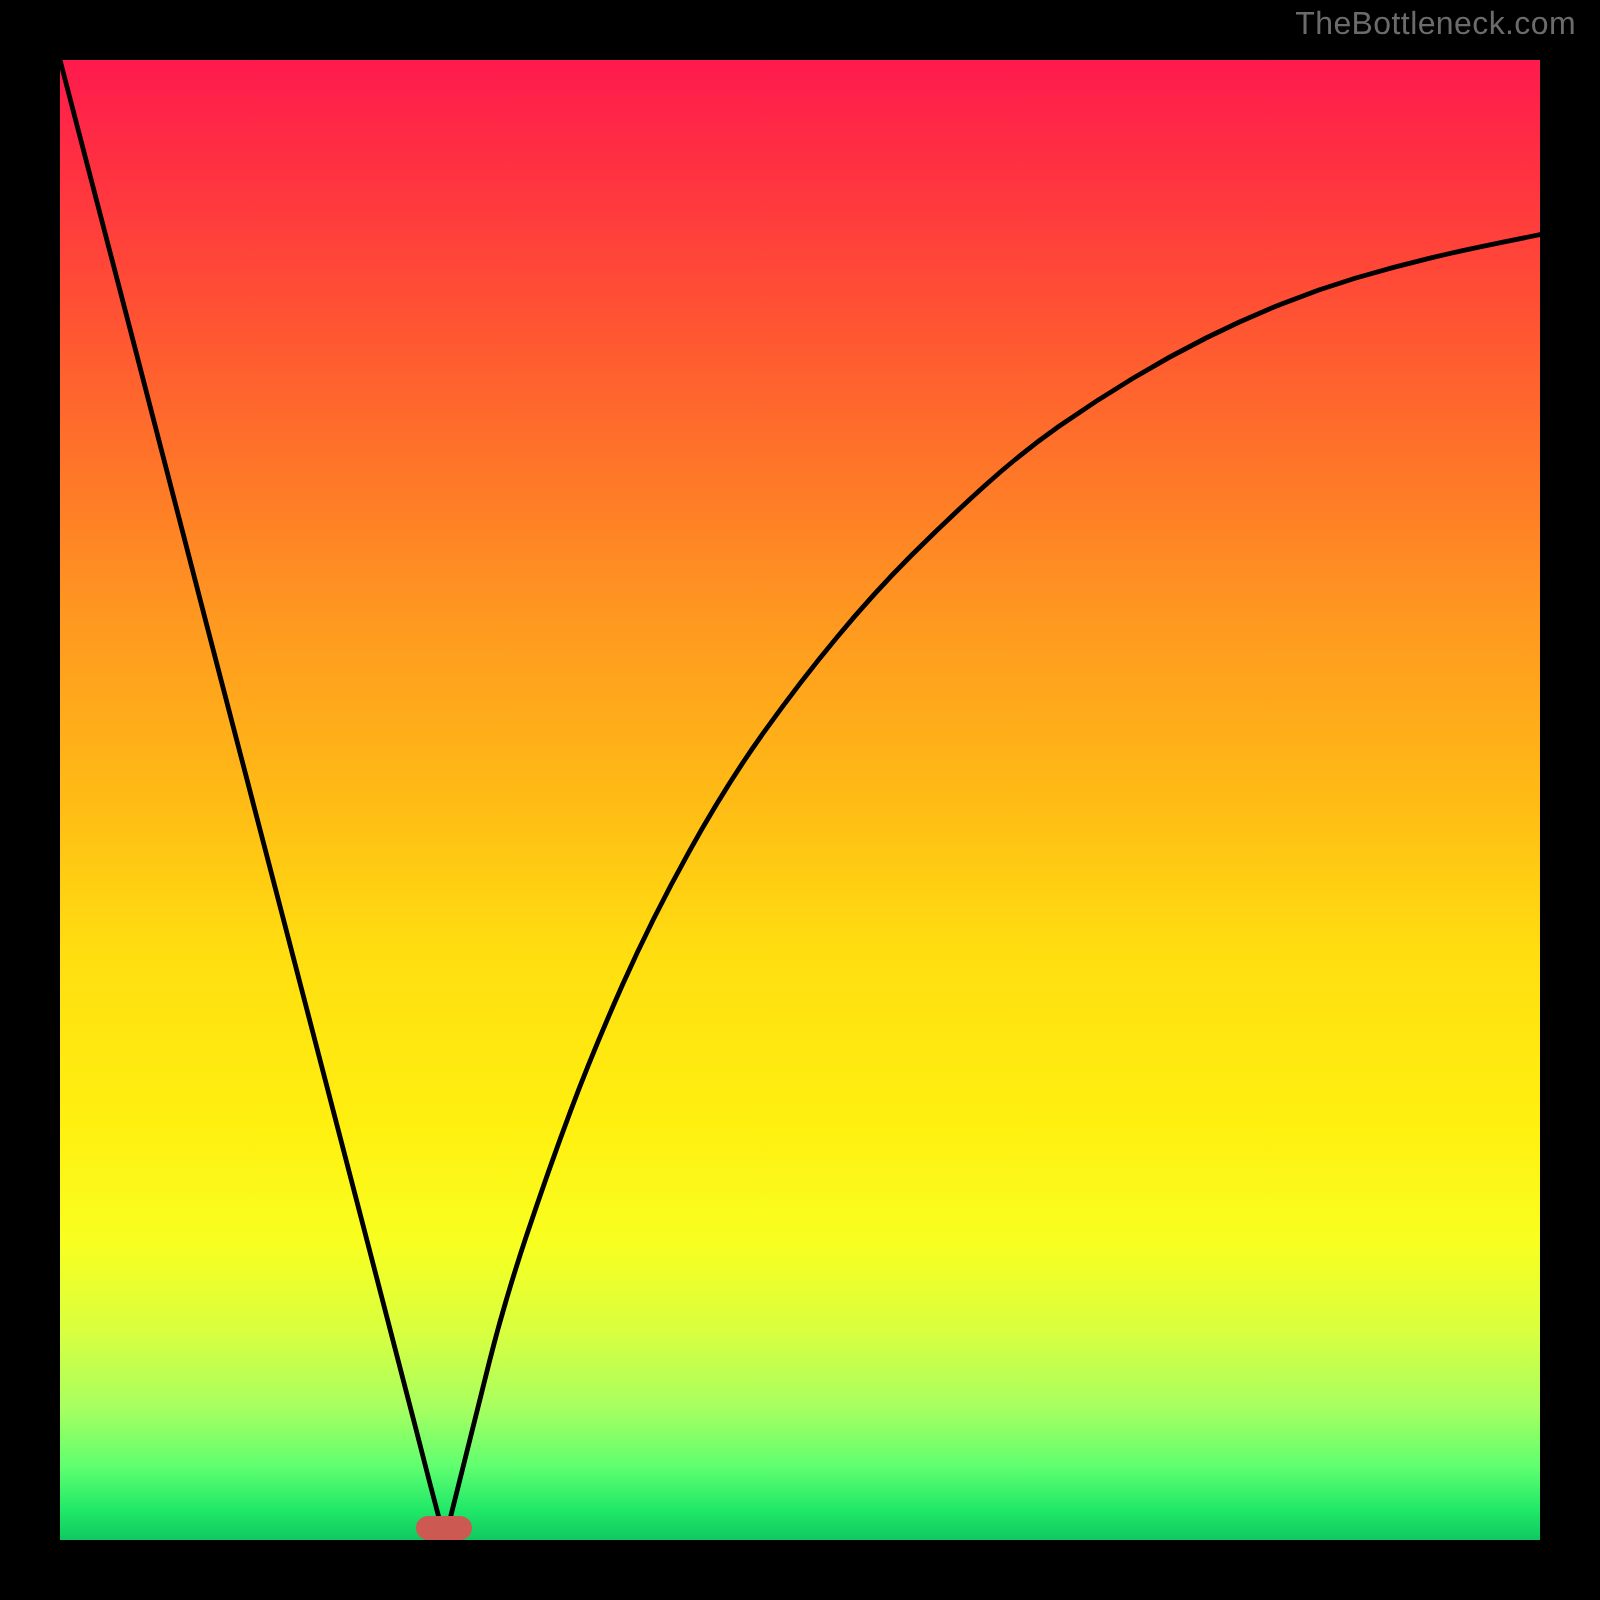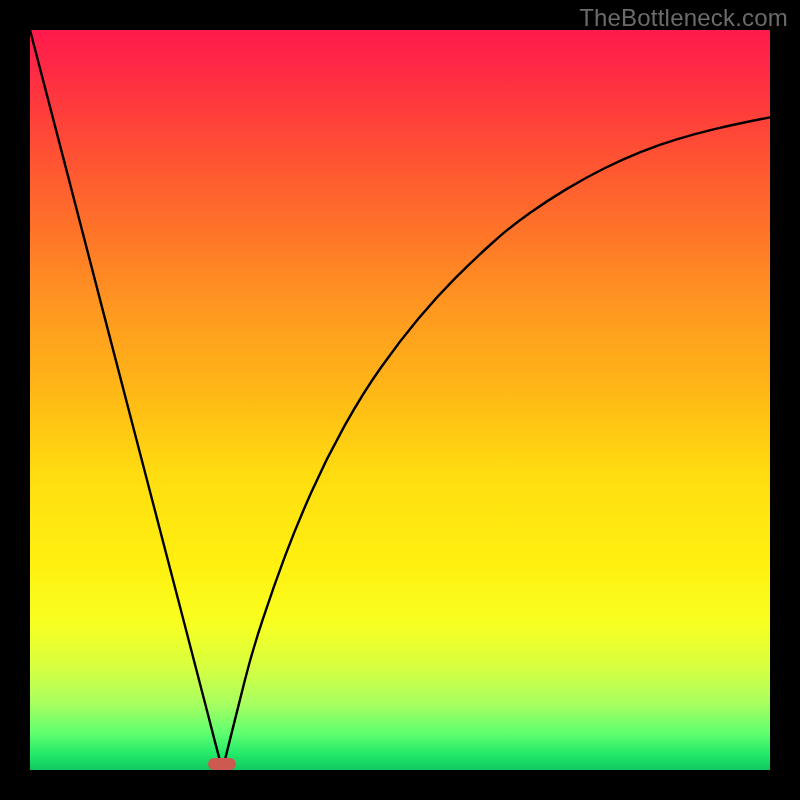--- a/index.html
+++ b/index.html
@@ -39,21 +39,21 @@
       #a8ff60 91%,
       #60ff70 95%,
       #20e868 98%,
       #10c860 100%);
   }
   .watermark {
     position: absolute;
     top: 4px;
     right: 12px;
     color: #6b6b6b;
-    font-size: 24px;
+    font-size: 16px;
     font-weight: 500;
     letter-spacing: 0.2px;
   }
   svg.curves {
     position: absolute;
     left: 0;
     top: 0;
     width: 740px;
     height: 740px;
   }

